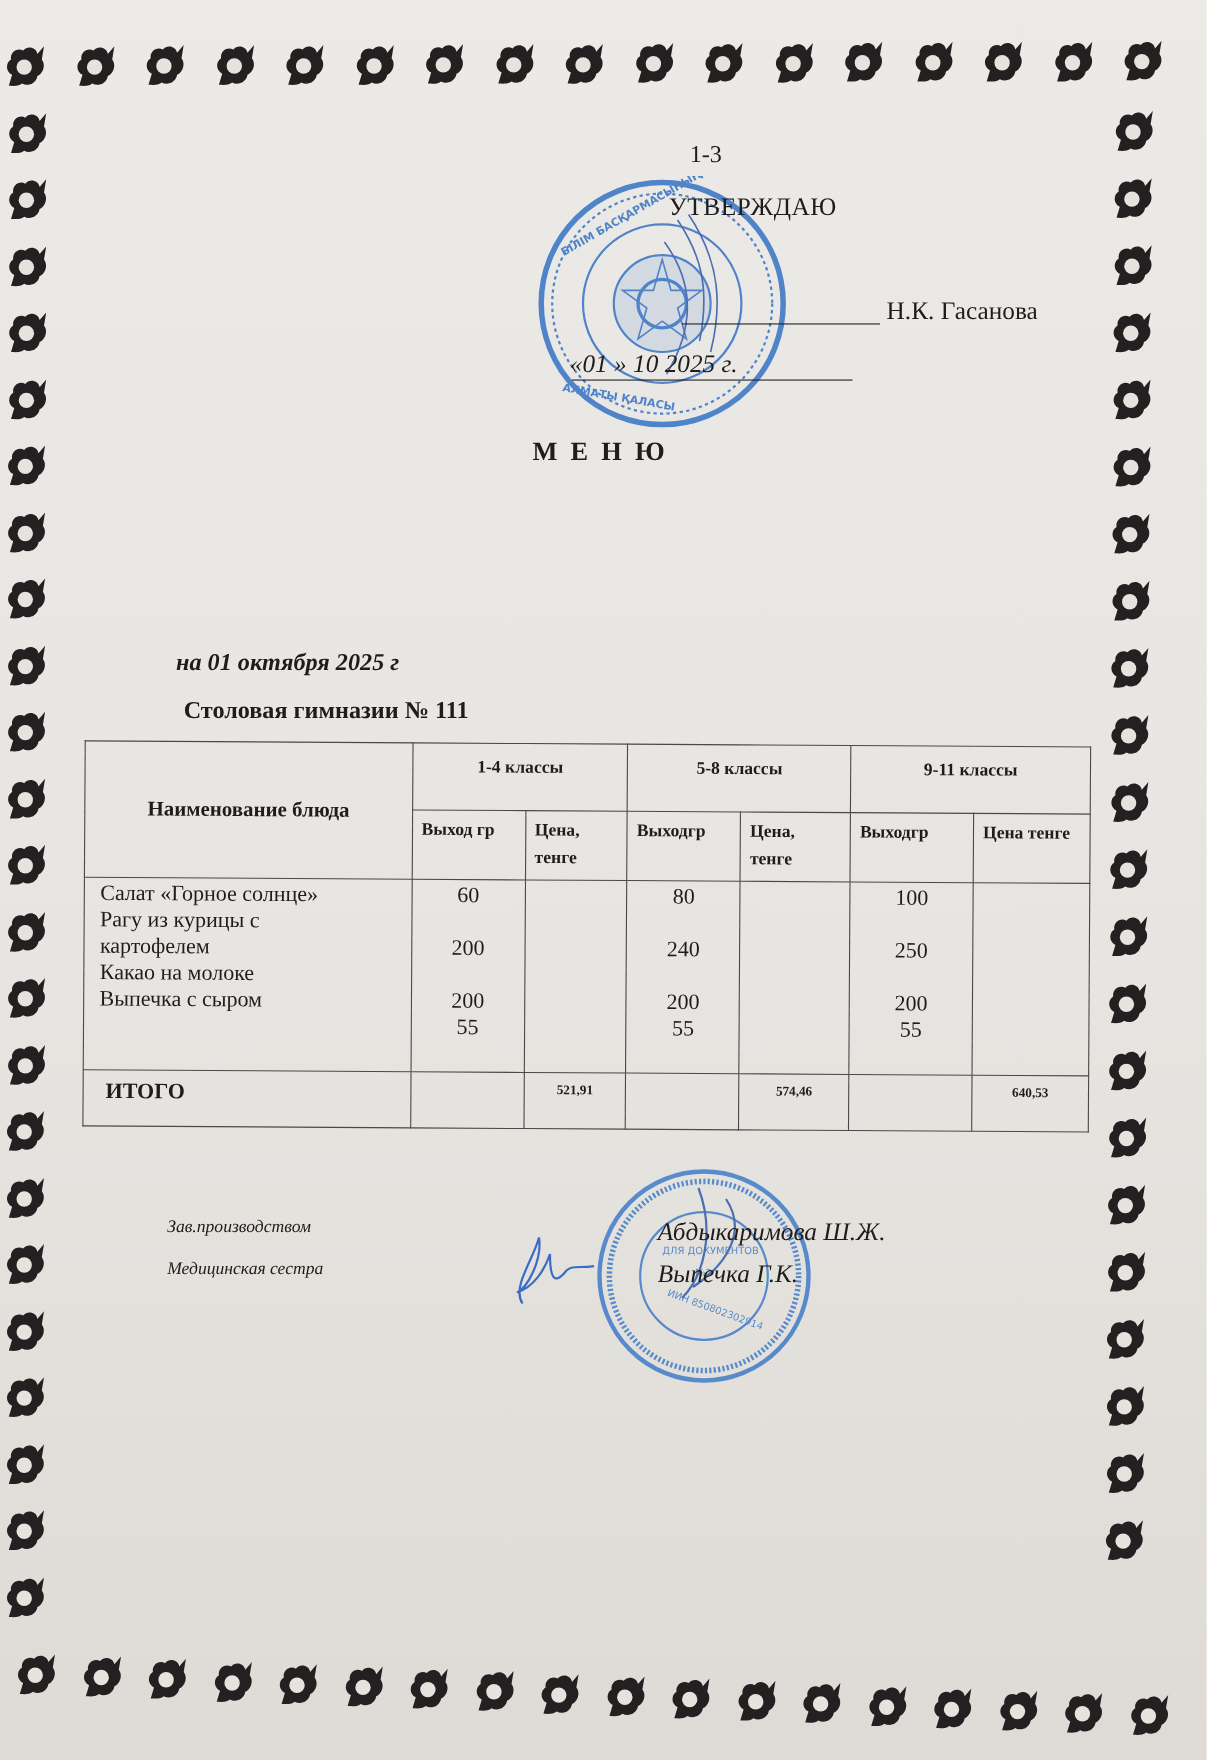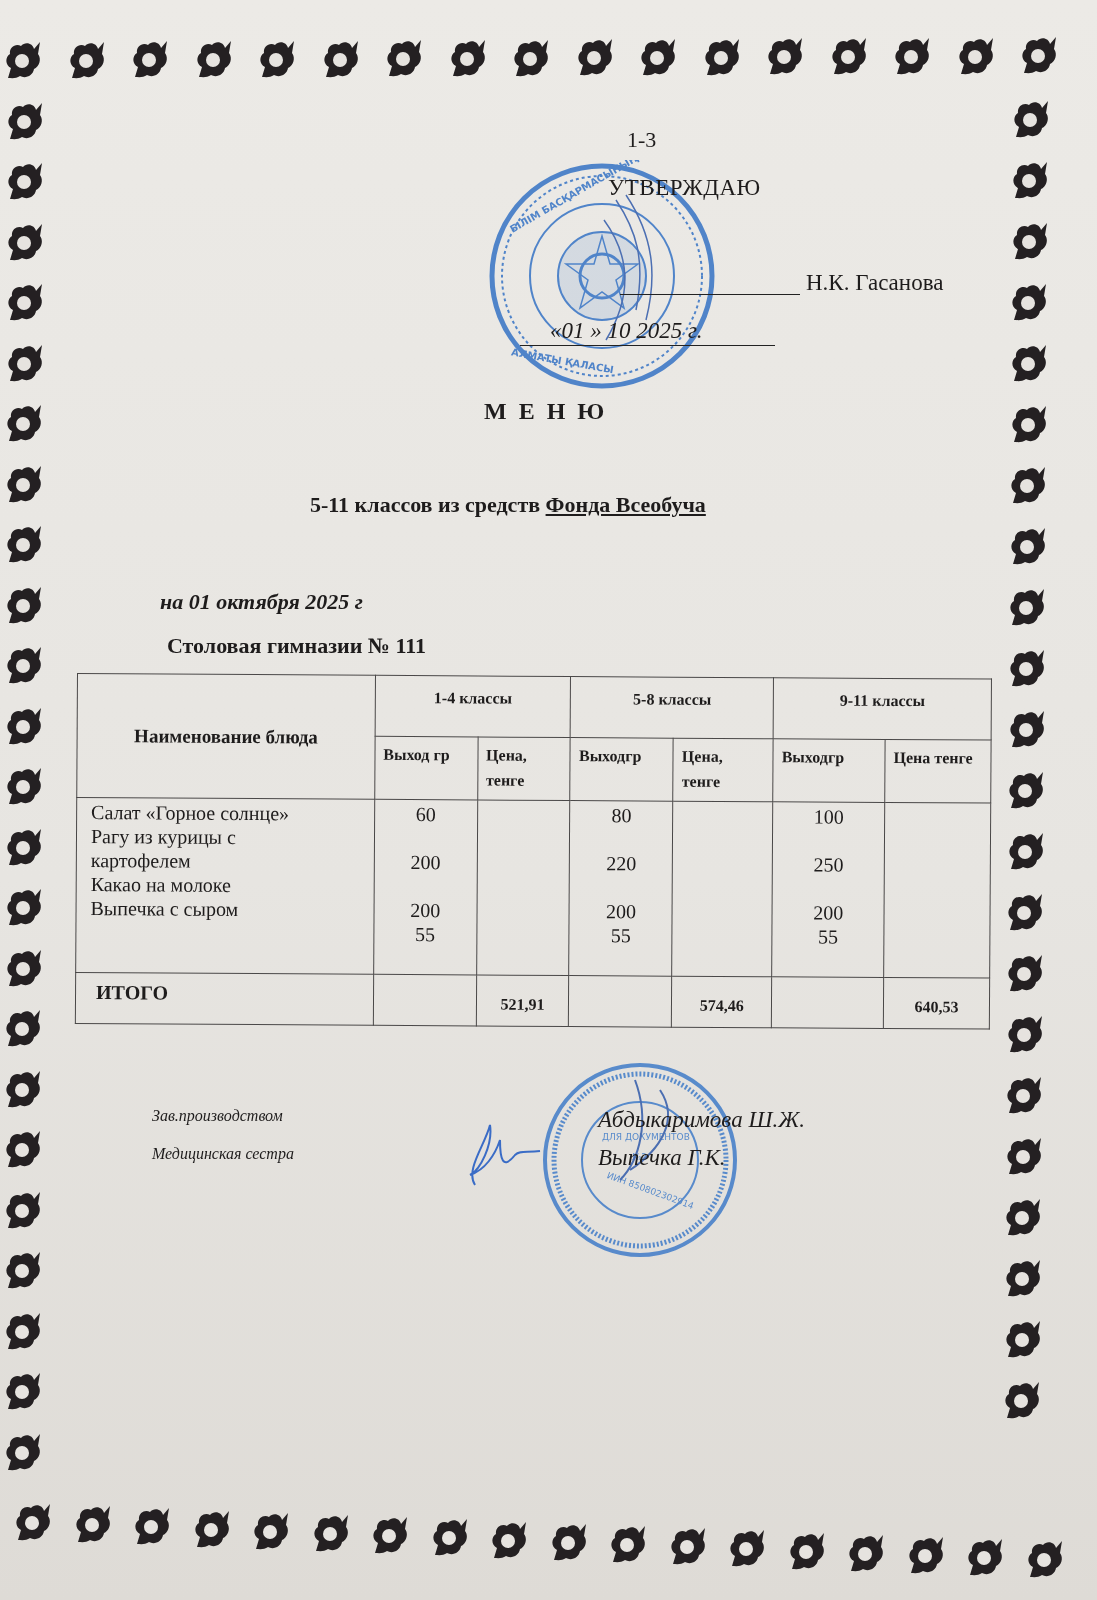--- a/index.html
+++ b/index.html
@@ -17,21 +17,21 @@
       position: absolute; width: 40px; height: 44px;
     }
     .orn svg { width: 100%; height: 100%; display: block; }
 
     .text { position: absolute; white-space: nowrap; }
     .doc-number { left: 627px; top: 127px; font-size: 22px; }
     .approve { left: 608px; top: 175px; font-size: 23px; letter-spacing: 0.5px; }
     .director { left: 470px; top: 224px; font-size: 23px; }
     .sign-line { position: absolute; left: 620px; top: 294px; width: 180px; border-top: 1.5px solid #222; }
     .signer { left: 806px; top: 270px; font-size: 23px; }
-    .approve-date { left: 550px; top: 318px; font-size: 23px; font-style: italic; }
+    .approve-date { left: 518px; top: 318px; font-size: 23px; font-style: italic; }
     .approve-date-line { position: absolute; left: 520px; top: 345px; width: 255px; border-top: 1.5px solid #222; }
 
     .menu-title { left: 484px; top: 398px; font-size: 24px; font-weight: bold; letter-spacing: 3px; }
     .subtitle1 { left: 302px; top: 446px; font-size: 22px; font-weight: bold; }
     .subtitle2 { left: 310px; top: 492px; font-size: 22px; font-weight: bold; }
     .subtitle2 .u { text-decoration: underline; }
     .date-line { left: 160px; top: 589px; font-size: 22px; font-weight: bold; font-style: italic; }
     .canteen { left: 167px; top: 633px; font-size: 22px; font-weight: bold; }
 
     
@@ -41,21 +41,21 @@
       transform: rotate(0.35deg); transform-origin: left top;
     }
     table.menu th, table.menu td { border: 1.5px solid #4a4848; vertical-align: top; }
     table.menu th { font-weight: bold; font-size: 16px; text-align: left; padding: 6px 8px; line-height: 1.55; }
     table.menu th.group { text-align: center; height: 44px; vertical-align: top; padding-top: 10px; font-size: 16px; }
     table.menu th.name-h { font-size: 19px; text-align: center; vertical-align: middle; }
     td.names { padding: 2px 14px; line-height: 24px; height: 170px; }
     td.names div { white-space: nowrap; }
     td.yield { text-align: center; line-height: 24px; padding-top: 2px; }
     td.total-label { font-weight: bold; font-size: 20px; padding: 8px 20px; height: 34px; }
-    td.total-val { font-weight: bold; font-size: 16px; text-align: center; padding-top: 20px; }
+    td.total-val { font-weight: bold; font-size: 12px; text-align: center; padding-top: 8px; }
 
     .footer-role { font-size: 16px; font-style: italic; }
     .role1 { left: 152px; top: 1107px; }
     .role2 { left: 152px; top: 1145px; }
     .name1 { left: 598px; top: 1107px; font-size: 23px; font-style: italic; }
     .name2 { left: 598px; top: 1145px; font-size: 23px; font-style: italic; }
 
     .stamp { position: absolute; opacity: 0.82; }
     .signature { position: absolute; }
   </style>
@@ -562,21 +562,20 @@
   </svg>
 
   <div class="text doc-number">1-3</div>
   <div class="text approve">УТВЕРЖДАЮ</div>
   <div class="sign-line"></div>
   <div class="text signer">Н.К. Гасанова</div>
   <div class="text approve-date">«01 »   10    2025   г.</div>
   <div class="approve-date-line"></div>
 
   <div class="text menu-title">М Е Н Ю</div>
-  <div class="text subtitle2"><span>5-11 классов из средств </span><span class="u">Фонда Всеобуча</span></div>
   <div class="text date-line">на 01 октября 2025 г</div>
   <div class="text canteen">Столовая гимназии № 111</div>
 
   <table class="menu">
     <colgroup>
       <col style="width:298px">
         <col style="width:103px">
         <col style="width:93px">
       <col style="width:103px">
         <col style="width:100px">
@@ -611,21 +610,21 @@
         <div style="height:24px"></div>
         <div>200</div>
         <div style="height:24px"></div>
         <div>200</div>
         <div>55</div>
       </td>
       <td></td>
       <td class="yield">
         <div>80</div>
         <div style="height:24px"></div>
-        <div>220</div>
+        <div>240</div>
         <div style="height:24px"></div>
         <div>200</div>
         <div>55</div>
       </td>
       <td></td>
       <td class="yield">
         <div>100</div>
         <div style="height:24px"></div>
         <div>250</div>
         <div style="height:24px"></div>

